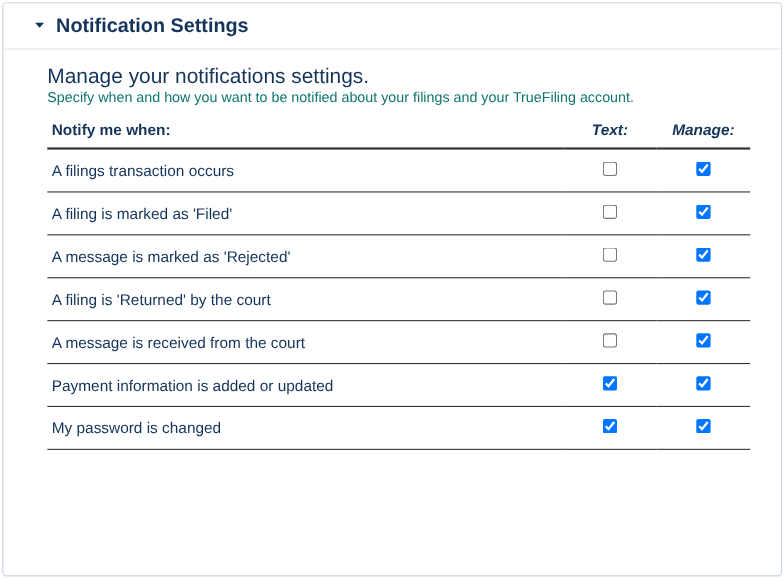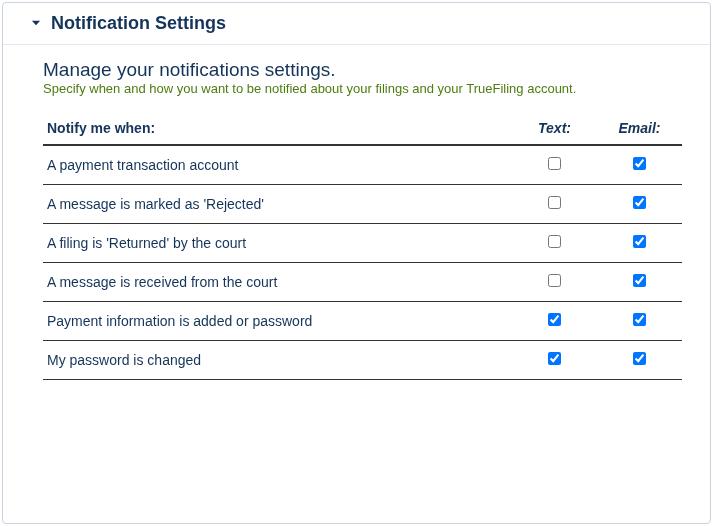--- a/index.html
+++ b/index.html
@@ -44,23 +44,23 @@
     .content {
       padding: 14px 28px 10px 40px;
     }
     .subtitle {
       color: #14345a;
       font-size: 19px;
       font-weight: 400;
       margin-bottom: 0;
     }
     .description {
-      color: #4d7c0f;
+      color: #0f766e;
       font-size: 13px;
-      margin-bottom: 18px;
+      margin-bottom: 8px;
     }
     table.settings {
       width: 100%;
       border-collapse: collapse;
     }
     table.settings th {
       text-align: left;
       color: #14345a;
       font-size: 14px;
       font-weight: 700;
@@ -103,46 +103,51 @@
 
   <div class="content">
     <div class="subtitle">Manage your notifications settings.</div>
     <div class="description">Specify when and how you want to be notified about your filings and your TrueFiling account.</div>
 
     <table class="settings">
       <thead>
         <tr>
           <th>Notify me when:</th>
           <th class="col-cb">Text:</th>
-          <th class="col-cb">Email:</th>
+          <th class="col-cb">Manage:</th>
         </tr>
       </thead>
       <tbody id="rows-body">
           <tr>
-            <td>A payment transaction account</td>
+            <td>A filings transaction occurs</td>
+            <td class="col-cb"><input type="checkbox" style=""></td>
+            <td class="col-cb"><input type="checkbox" checked="" style=""></td>
+          </tr>
+          <tr>
+            <td>A filing is marked as 'Filed'</td>
             <td class="col-cb"><input type="checkbox" style=""></td>
             <td class="col-cb"><input type="checkbox" checked="" style=""></td>
           </tr>
           <tr>
             <td>A message is marked as 'Rejected'</td>
             <td class="col-cb"><input type="checkbox" style=""></td>
             <td class="col-cb"><input type="checkbox" checked="" style=""></td>
           </tr>
           <tr>
             <td>A filing is 'Returned' by the court</td>
             <td class="col-cb"><input type="checkbox" style=""></td>
             <td class="col-cb"><input type="checkbox" checked="" style=""></td>
           </tr>
           <tr>
             <td>A message is received from the court</td>
             <td class="col-cb"><input type="checkbox" style=""></td>
             <td class="col-cb"><input type="checkbox" checked="" style=""></td>
           </tr>
           <tr>
-            <td>Payment information is added or password</td>
+            <td>Payment information is added or updated</td>
             <td class="col-cb"><input type="checkbox" checked="" style=""></td>
             <td class="col-cb"><input type="checkbox" checked="" style=""></td>
           </tr>
           <tr>
             <td>My password is changed</td>
             <td class="col-cb"><input type="checkbox" checked="" style=""></td>
             <td class="col-cb"><input type="checkbox" checked="" style=""></td>
           </tr>
         </tbody>
     </table>

